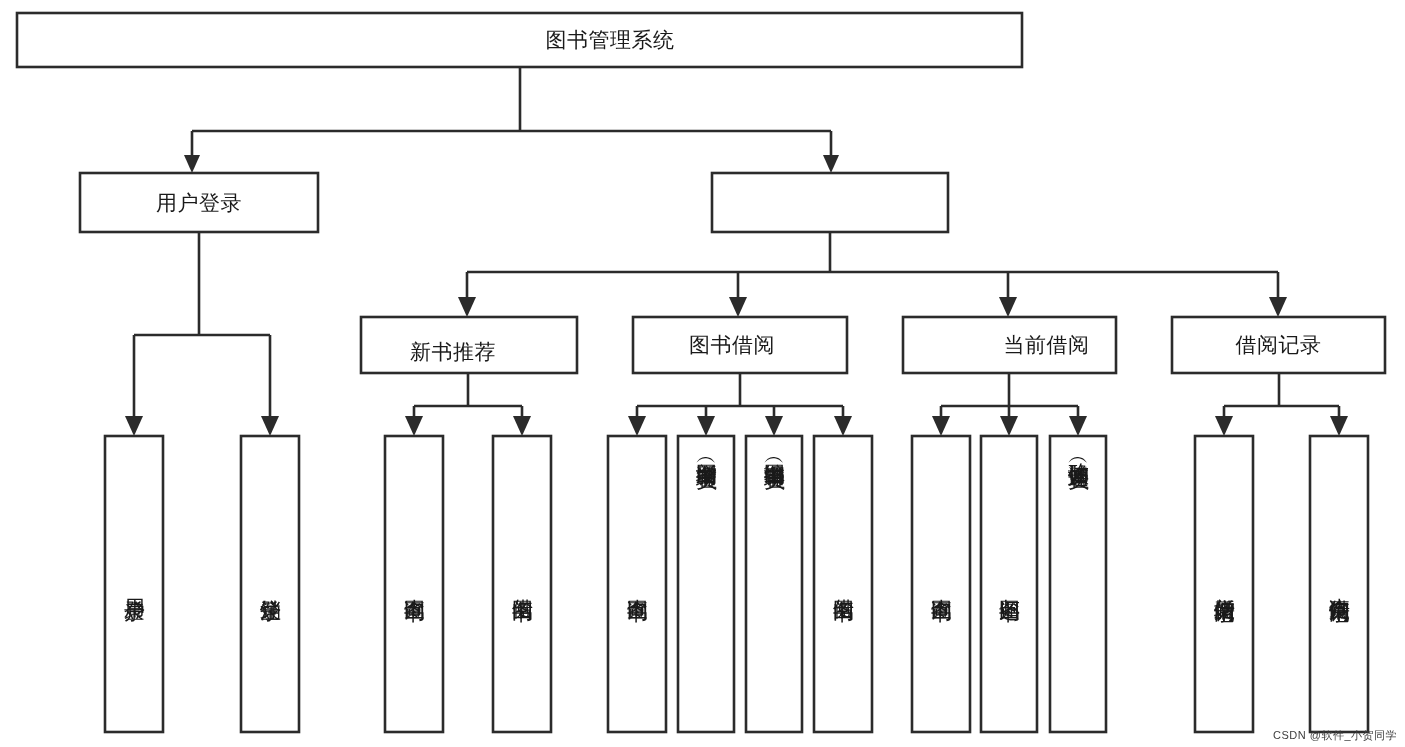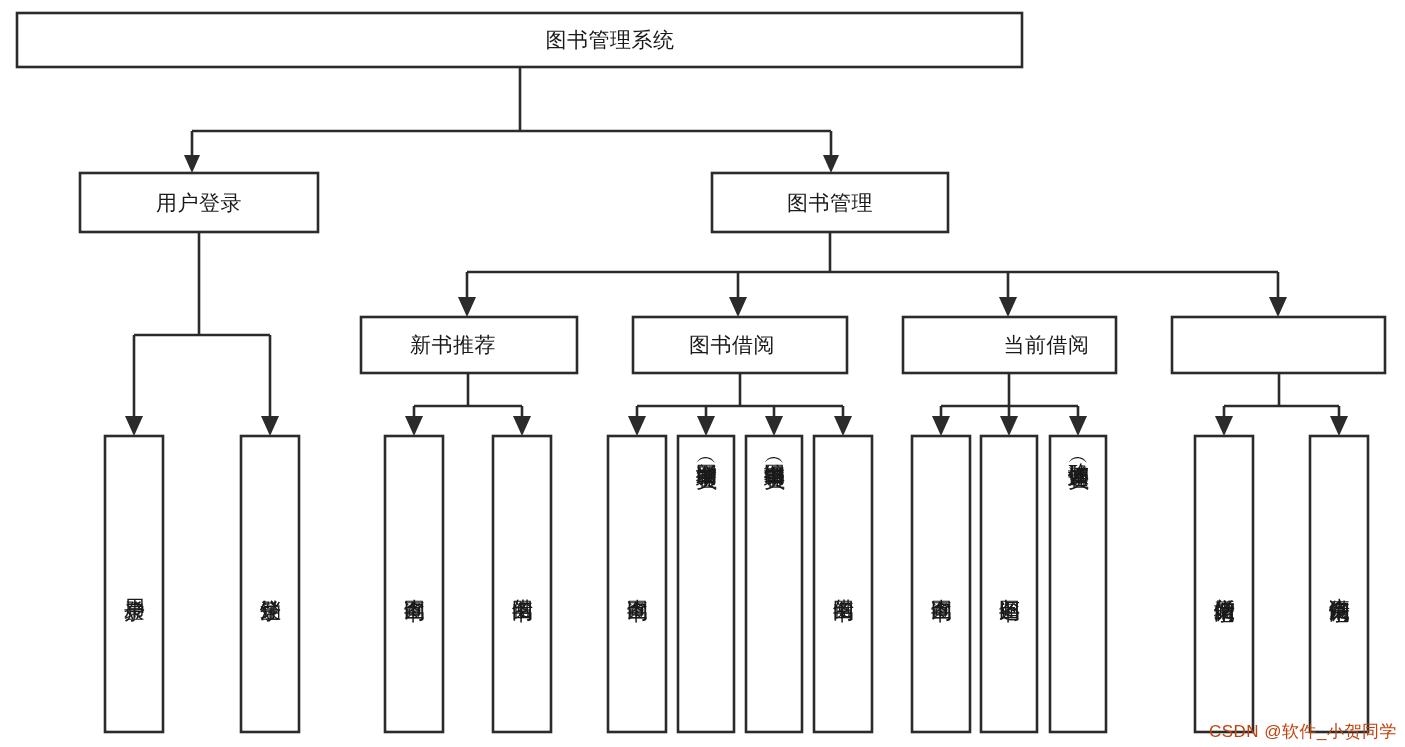--- a/index.html
+++ b/index.html
@@ -59,22 +59,22 @@
     line-height: 1.18;
     letter-spacing: 1px;
     writing-mode: vertical-rl;
     text-orientation: upright;
     pointer-events: none;
   }
   .watermark {
     position: absolute;
     right: 8px;
     bottom: 4px;
-    color: #c2410c;
-    font-size: 17px;
+    color: #404040;
+    font-size: 11px;
     letter-spacing: 0.5px;
     white-space: nowrap;
     pointer-events: none;
   }
 </style>
 </head>
 <body>
 
 <div id="diagram-root">
 
@@ -165,25 +165,25 @@
     <rect class="node-rect" x="1050" y="436" width="56" height="296"></rect>
 
     <rect class="node-rect" x="1195" y="436" width="58" height="296"></rect>
     <rect class="node-rect" x="1310" y="436" width="58" height="296"></rect>
 
   </svg>
 
   <div class="node-label-h" style="left:17px; top:13px; width:1186px; height:54px;text-align:right;">图书管理系统</div>
 
   <div class="node-label-h" style="left:80px; top:173px; width:238px; height:59px;">用户登录</div>
-  <div class="node-label-h" style="left:712px; top:173px; width:236px; height:59px;">图书管理</div>
-
-  <div class="node-label-h" style="left:361px; top:317px; width:184px; height:56px;">新书推荐</div>
+
+  <div class="node-label-h" style="left:361px; top:324px; width:184px; height:56px;">新书推荐</div>
   <div class="node-label-h" style="left:633px; top:317px; width:198px; height:56px;">图书借阅</div>
   <div class="node-label-h" style="left:903px; top:317px; width:213px; height:56px;padding-left:37px;">当前借阅</div>
+  <div class="node-label-h" style="left:1172px; top:317px; width:213px; height:56px;">借阅记录</div>
 
   <div class="node-label-v" style="left:105px; top:436px; width:58px; height:296px;">用户登录</div>
   <div class="node-label-v" style="left:241px; top:436px; width:58px; height:296px;">注销登录</div>
 
   <div class="node-label-v" style="left:385px; top:436px; width:58px; height:296px;">查询图书</div>
   <div class="node-label-v" style="left:493px; top:436px; width:58px; height:296px;">借阅图书</div>
 
   <div class="node-label-v" style="left:608px; top:436px; width:58px; height:296px;">查询图书</div>
   <div class="node-label-v" style="left:678px; top:436px; width:56px; height:296px; justify-content:flex-start; padding-top:10px; box-sizing:border-box;">新增图书（管理员）</div>
   <div class="node-label-v" style="left:746px; top:436px; width:56px; height:296px; justify-content:flex-start; padding-top:10px; box-sizing:border-box;">编辑图书（管理员）</div>

